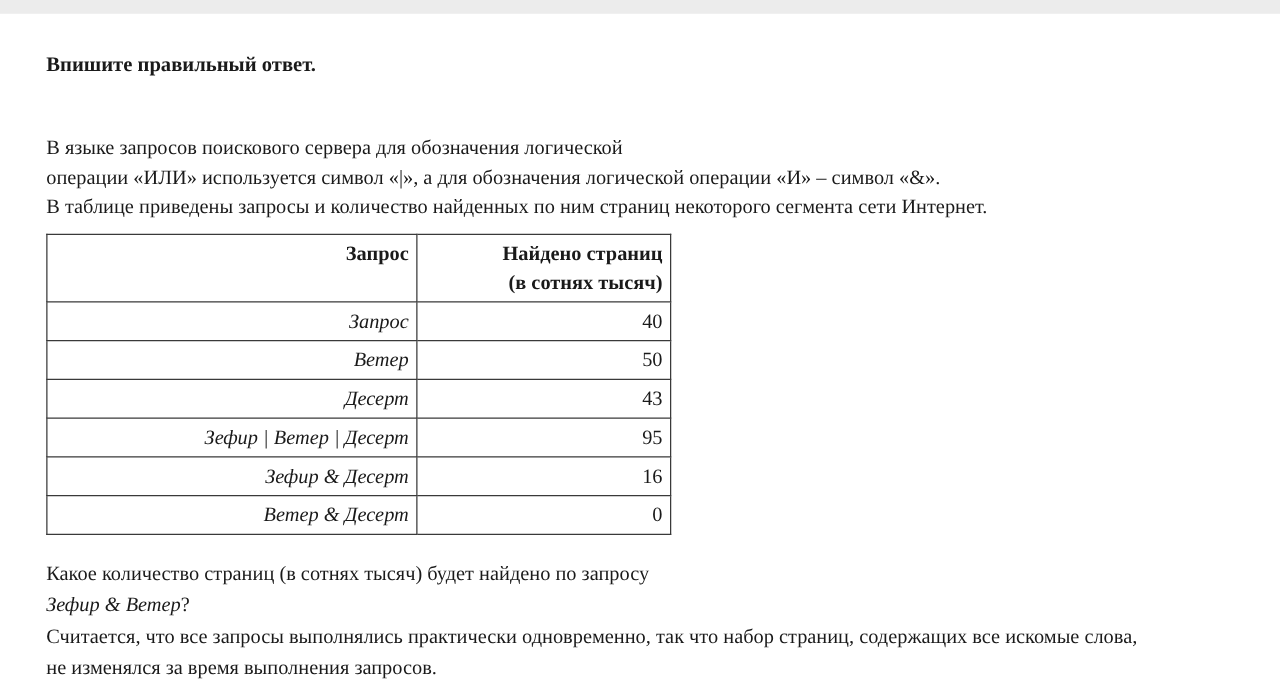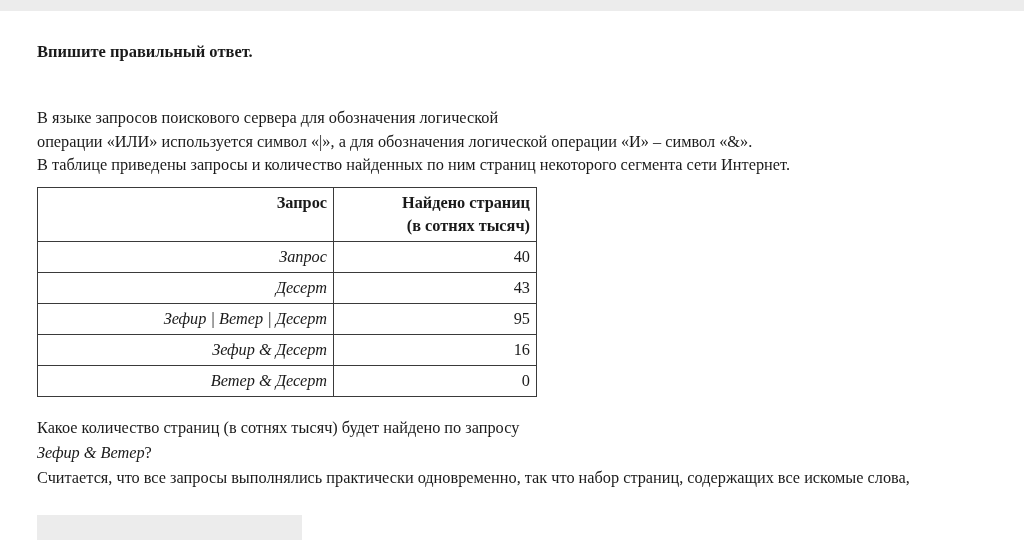--- a/index.html
+++ b/index.html
@@ -125,20 +125,24 @@
             <span class="header-line2">(в сотнях тысяч)</span>
           </th>
         </tr>
       </thead>
       <tbody>
         <tr>
           <td class="cell-italic">Запрос</td>
           <td>40</td>
         </tr>
         <tr>
+          <td class="cell-italic">Ветер</td>
+          <td>50</td>
+        </tr>
+        <tr>
           <td class="cell-italic">Десерт</td>
           <td>43</td>
         </tr>
         <tr>
           <td class="cell-italic">Зефир | Ветер | Десерт</td>
           <td>95</td>
         </tr>
         <tr>
           <td class="cell-italic">Зефир &amp; Десерт</td>
           <td>16</td>
@@ -149,18 +153,19 @@
         </tr>
       </tbody>
     </table>
 
     <div class="after-table">
       <p>Какое количество страниц (в сотнях тысяч) будет найдено по запросу</p>
       <p>
         <span class="italic-inline">Зефир &amp; Ветер</span><span>?</span>
       </p>
       <p>Считается, что все запросы выполнялись практически одновременно, так что набор страниц, содержащих все искомые слова,</p>
+      <p>не изменялся за время выполнения запросов.</p>
     </div>
 
     <input class="answer-box" type="text" placeholder="" style="">
 
   </div>
 </div>
 
 </body></html>

